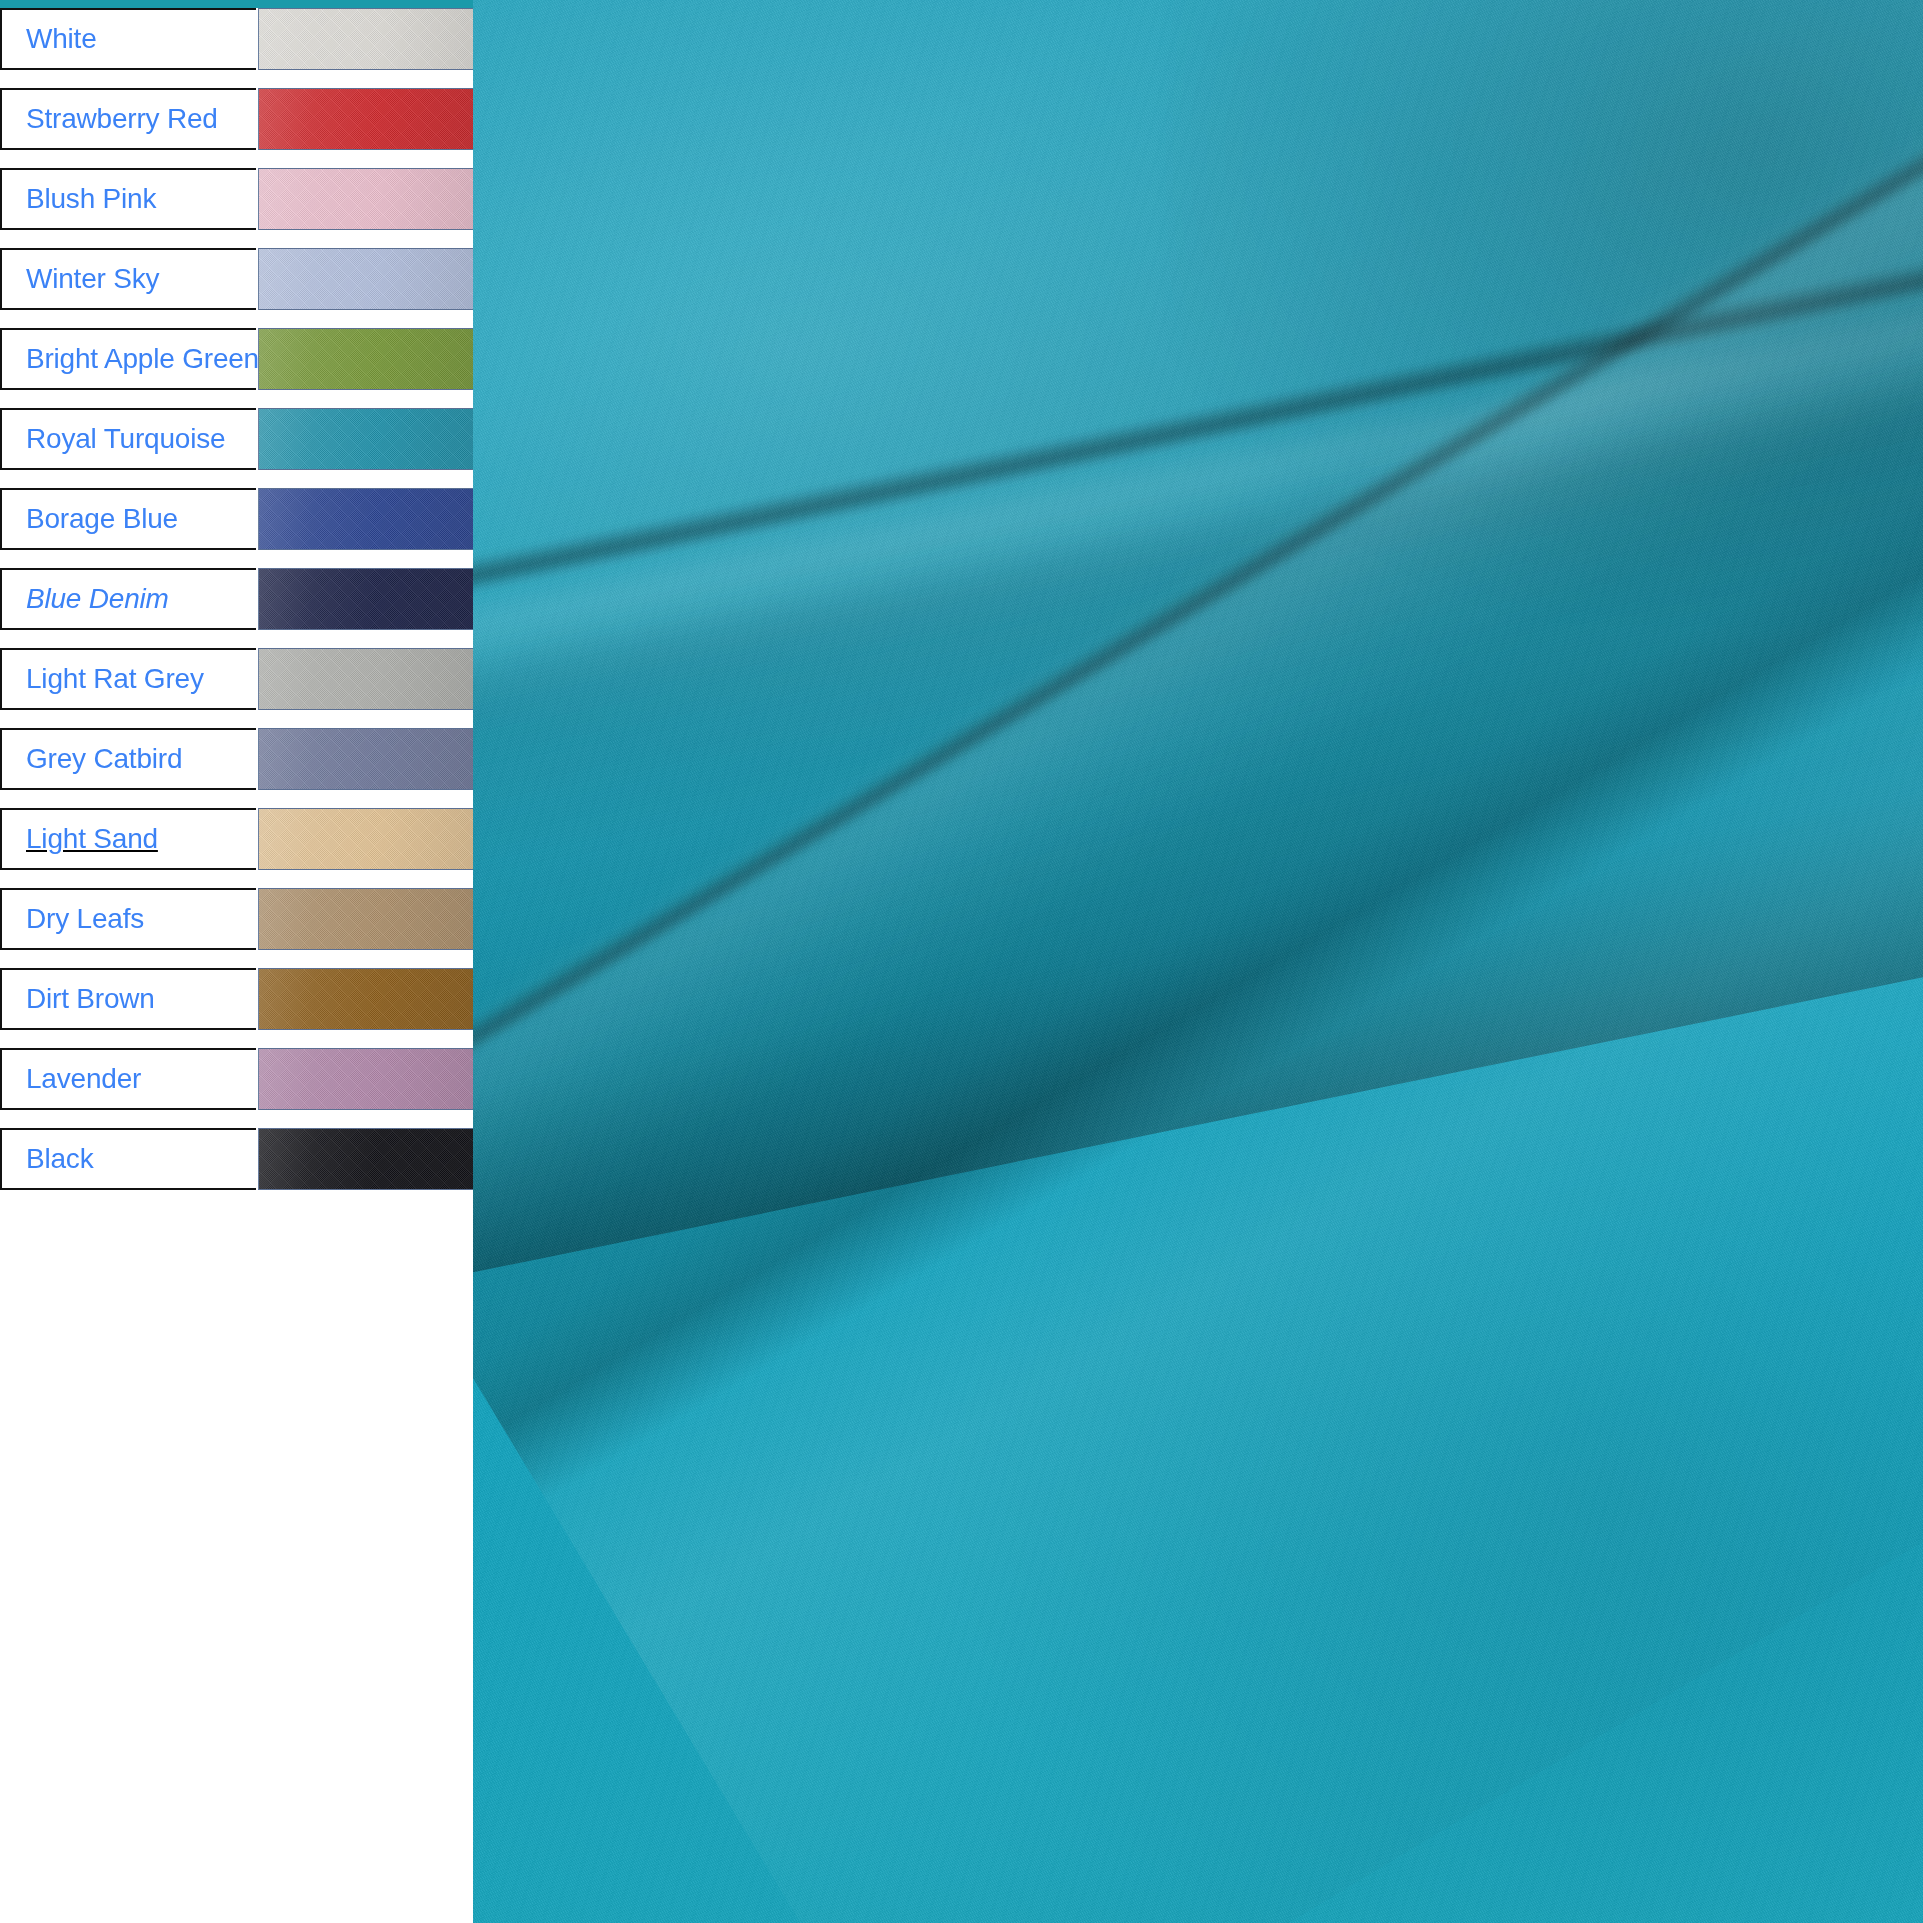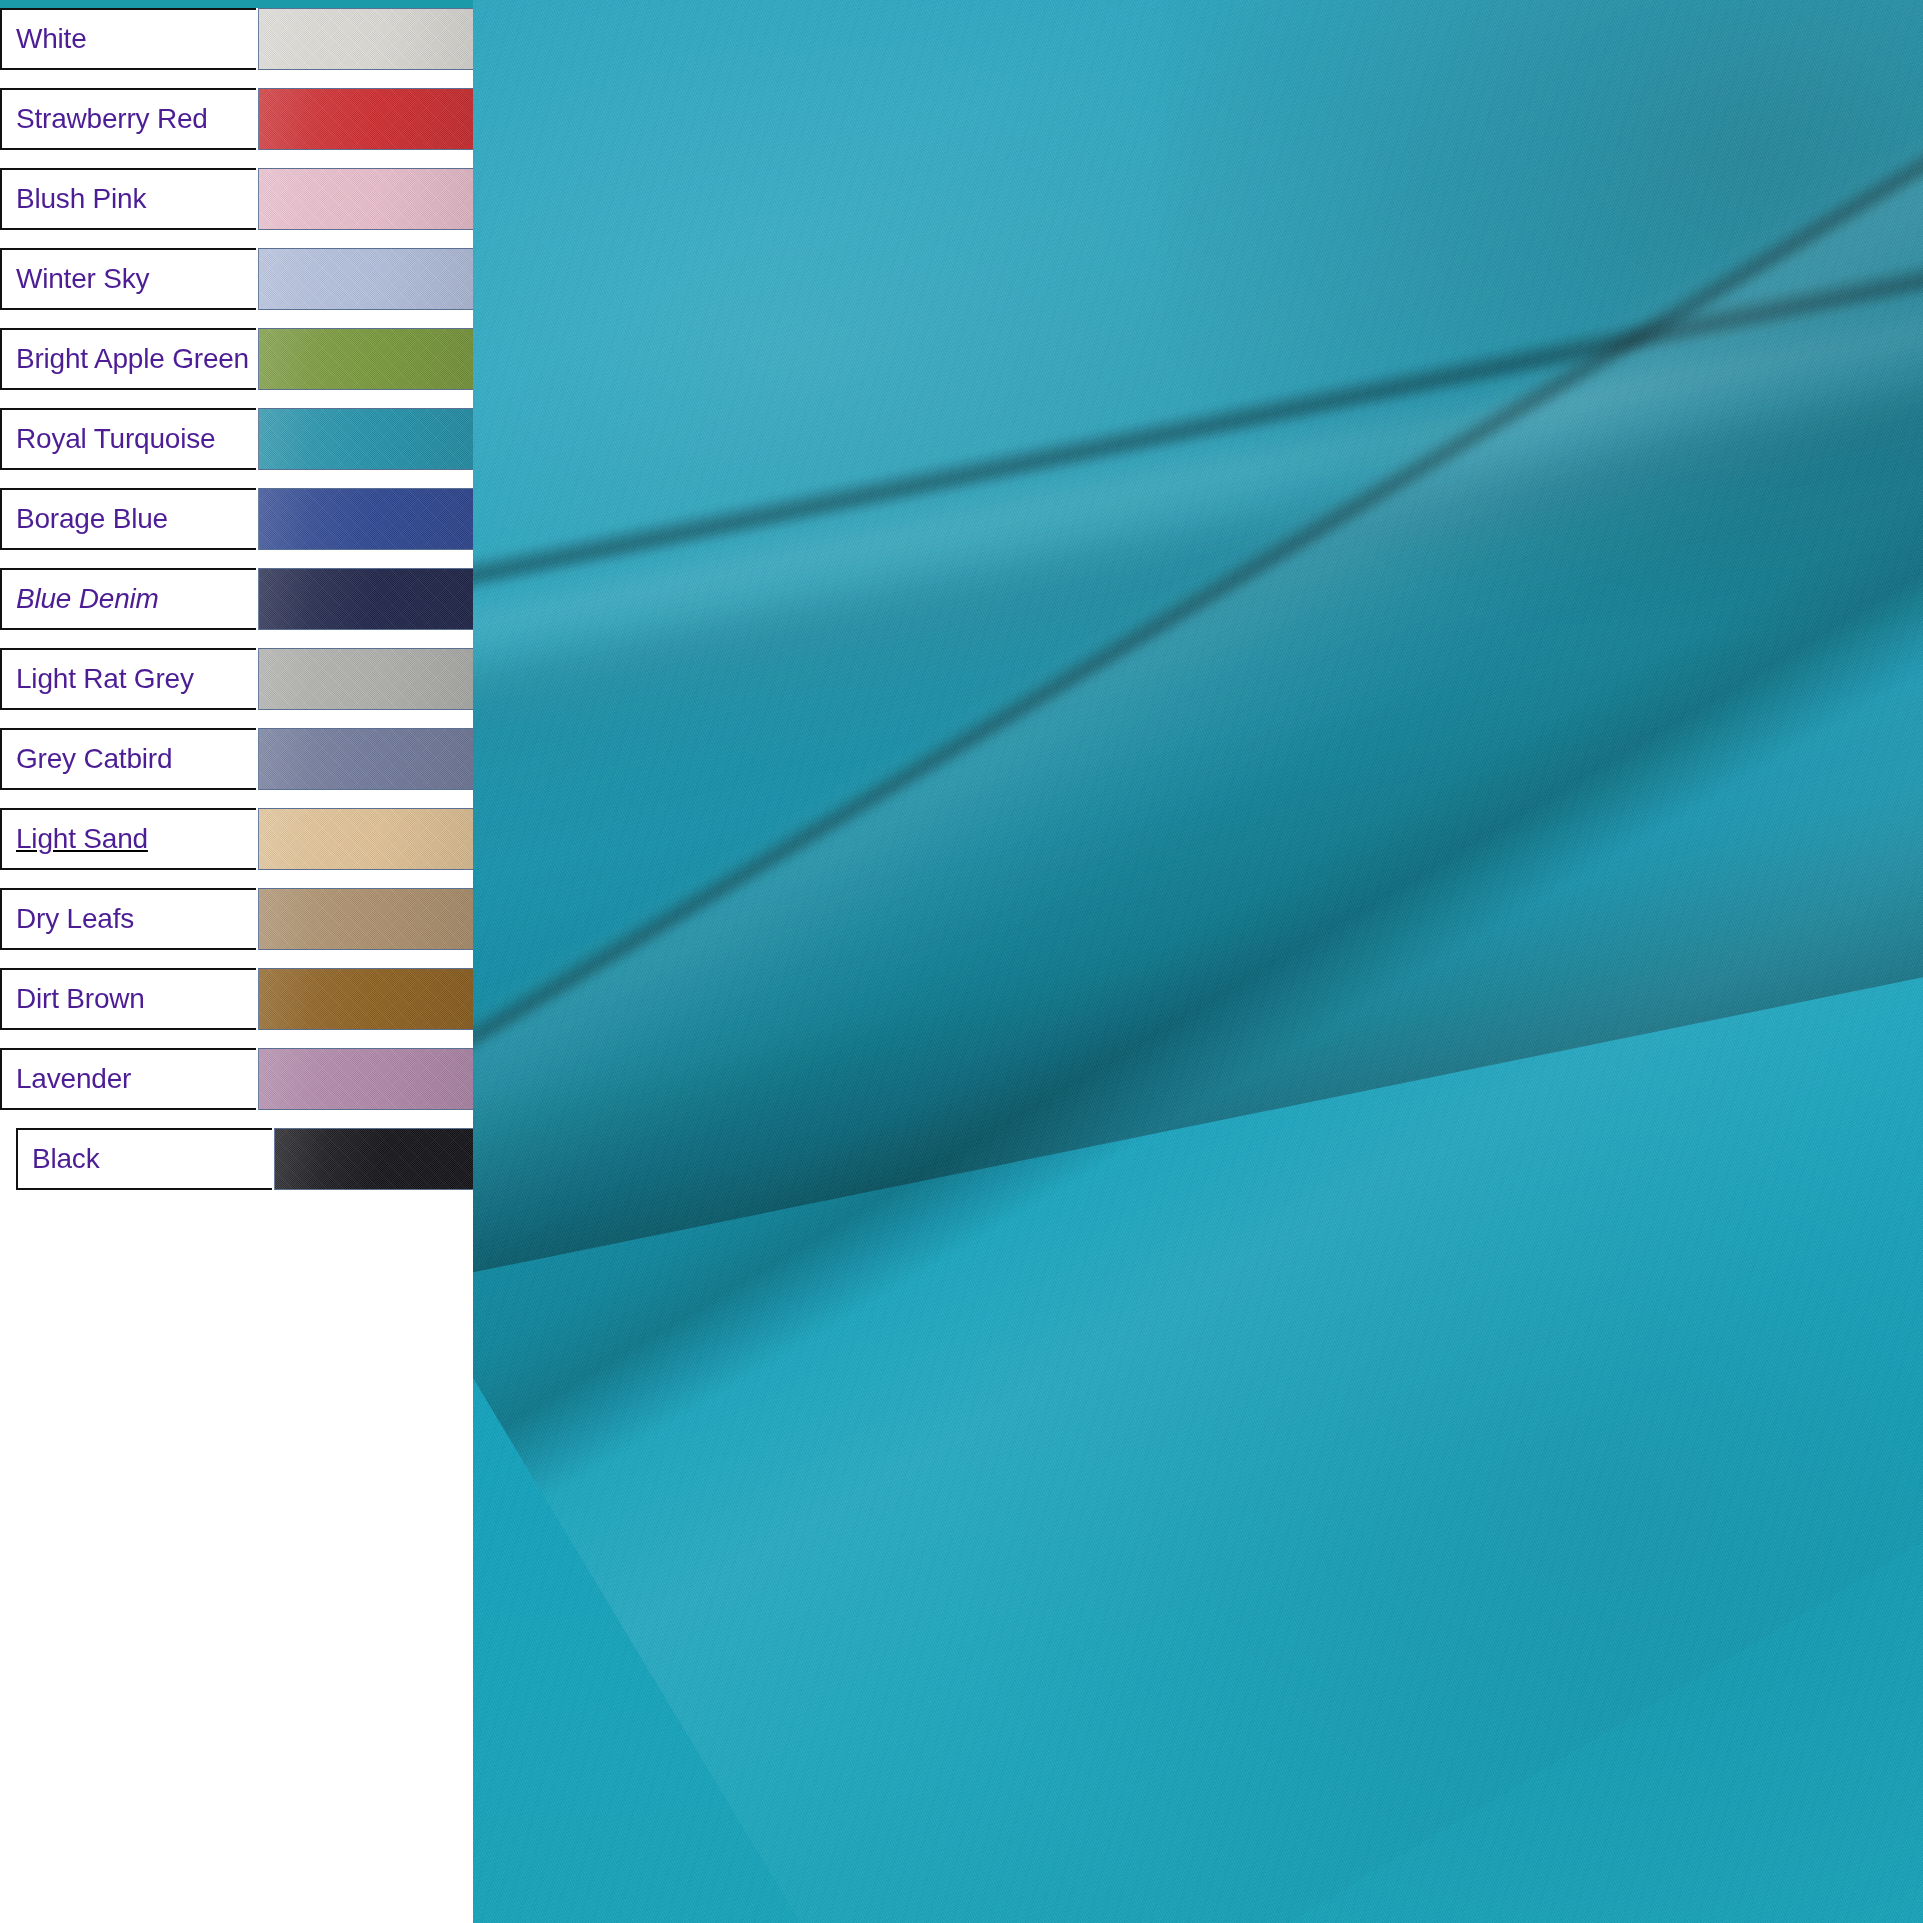--- a/index.html
+++ b/index.html
@@ -68,24 +68,24 @@
     width: 256px;
     background: #ffffff;
     border: 2.3px solid #111111;
     border-right: none;
     box-sizing: border-box;
     display: flex;
     align-items: center;
   }
 
   .legend-label-text {
-    padding-left: 14px;
+    padding-left: 24px;
     font-size: 28px;
     line-height: 1;
-    color: #4c1d95;
+    color: #3b82f6;
     letter-spacing: -0.2px;
     white-space: nowrap;
     font-family: "Liberation Sans", "DejaVu Sans", sans-serif;
   }
 
   .legend-swatch {
     position: relative;
     flex: 1 1 auto;
     margin-left: 2.3px;
     border-top: 1.5px solid #5b6f92;
@@ -421,21 +421,21 @@
         <div class="legend-row">
           <div class="row-inner">
             <div class="legend-label-box" style="border-color: rgb(17, 17, 17) transparent rgb(17, 17, 17) rgb(17, 17, 17);">
               <span class="legend-label-text">Lavender</span>
             </div>
             <div class="legend-swatch" style="background: rgb(177, 136, 170); border-top-color: rgb(91, 111, 146); border-bottom-color: rgb(91, 111, 146);"></div>
           </div>
         </div>
         <div class="legend-row">
           <div class="row-inner">
-            <div class="legend-label-box" style="border-color: rgb(17, 17, 17) transparent rgb(17, 17, 17) rgb(17, 17, 17); margin-left: 16px;">
+            <div class="legend-label-box" style="border-color: rgb(17, 17, 17) transparent rgb(17, 17, 17) rgb(17, 17, 17);">
               <span class="legend-label-text">Black</span>
             </div>
             <div class="legend-swatch" style="background: rgb(18, 18, 23); border-top-color: rgb(91, 111, 146); border-bottom-color: rgb(91, 111, 146);"></div>
           </div>
         </div>
       </div>
 
   </div>
 
   <div id="fabric-photo" style="background: rgb(25, 160, 187);">

